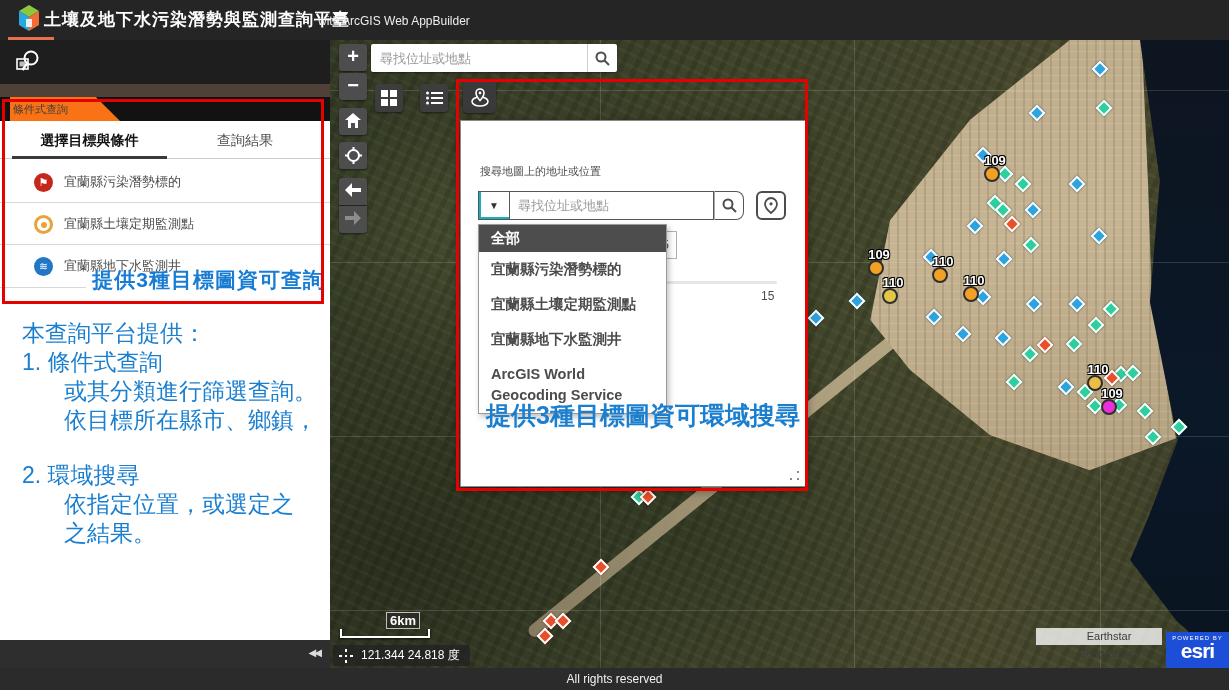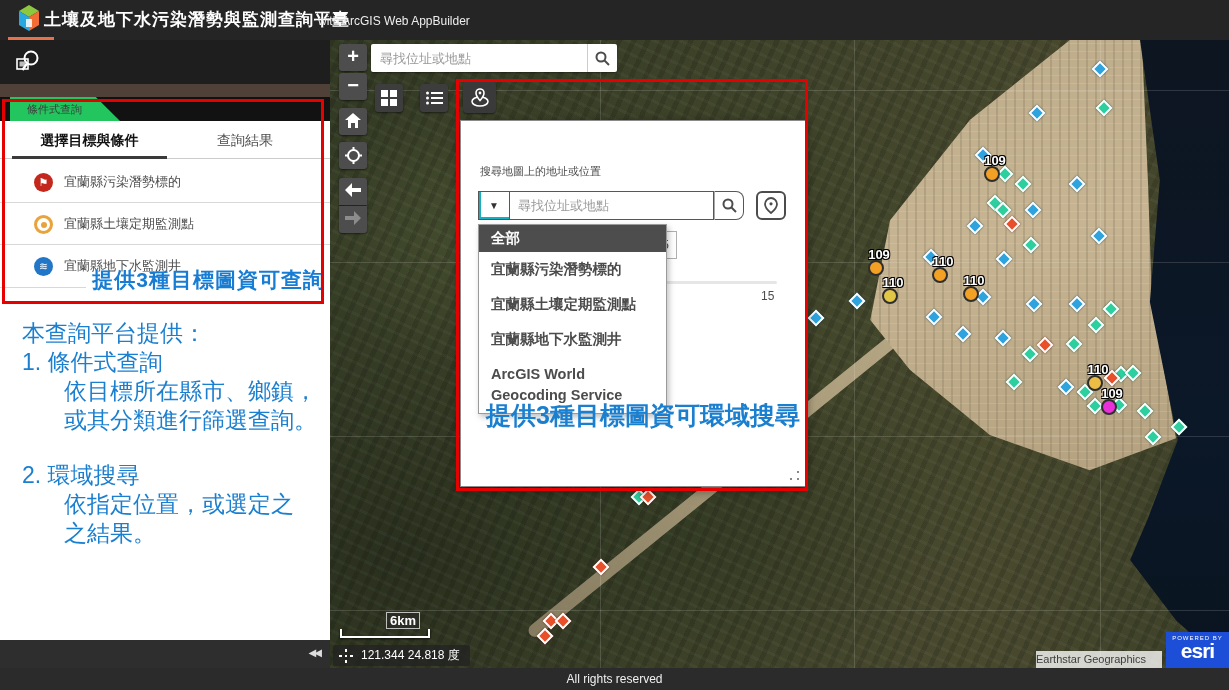--- a/index.html
+++ b/index.html
@@ -55,21 +55,21 @@
   .mcircle { position:absolute; width:16px; height:16px; border:2px solid #2e2e2e; border-radius:50%; z-index:11; cursor:pointer; }
   .mlabel { position:absolute; z-index:12; font-size:13px; font-weight:bold; color:#fff; transform:translateX(-50%);
     text-shadow:-1px -1px 0 #000,1px -1px 0 #000,-1px 1px 0 #000,1px 1px 0 #000; }
 
   
   .left-toolbar { position:absolute; left:0; top:40px; width:330px; height:44px; background:#1e1e1e; z-index:40; }
   .widget-icon { position:absolute; left:15px; top:9px; cursor:pointer; }
   .brown-bar { position:absolute; left:0; top:84px; width:330px; height:13px; background:#4f4138; z-index:40; }
   .left-panel { position:absolute; left:0; top:97px; width:330px; height:543px; background:#fff; z-index:40; }
   .tab-strip { position:absolute; left:0; top:0; width:330px; height:24px; background:#121212; }
-  .folder-tab { position:absolute; left:10px; top:0; width:110px; height:24px; background:#22c55e; clip-path:polygon(0 0,78% 0,100% 100%,0 100%); font-size:11px; color:#3c3c3c; line-height:24px; padding-left:17px; cursor:pointer; }
+  .folder-tab { position:absolute; left:10px; top:0; width:110px; height:24px; background:#f97316; clip-path:polygon(0 0,78% 0,100% 100%,0 100%); font-size:11px; color:#3c3c3c; line-height:24px; padding-left:3px; cursor:pointer; }
   .panel-tabs { position:absolute; left:0; top:28px; width:330px; height:34px; border-bottom:1px solid #ccc; }
   .ptab { position:absolute; top:0; height:34px; line-height:30px; text-align:center; font-size:14px; cursor:pointer; }
   .ptab.active { left:12px; width:155px; font-weight:bold; color:#111; border-bottom:3px solid #3a3a3a; }
   .ptab.inactive { left:180px; width:130px; color:#4c4c4c; }
   .target-row { position:absolute; left:0; width:330px; height:42px; border-bottom:1px solid #d8d8d8; cursor:pointer; }
   .target-row .ticon { position:absolute; left:34px; top:12px; width:19px; height:19px; border-radius:50%; color:#fff; font-size:11px; text-align:center; line-height:19px; }
   .target-row .tlabel { position:absolute; left:64px; top:0; line-height:42px; font-size:13px; color:#4c4c4c; }
   .row3 { border-bottom:none; }
   .partial-div { position:absolute; left:0; top:190px; width:86px; height:1px; background:#d8d8d8; }
   .ring-icon { width:19px; height:19px; border-radius:50%; border:3px solid #e8a33d; position:absolute; left:34px; top:12px; }
@@ -107,21 +107,21 @@
                radial-gradient(circle 1.2px at 9px 9px,#888 1.2px,transparent 1.5px),
                radial-gradient(circle 1.2px at 2px 9px,#888 1.2px,transparent 1.5px); }
   .red-box2 { position:absolute; left:456px; top:79px; width:352px; height:412px; border:3px solid #e60000; z-index:60; pointer-events:none; }
 
   
   .scale-label { position:absolute; left:386px; top:612px; font-size:13px; font-weight:bold; color:#fff; z-index:20;
     background:rgba(40,40,40,.55); padding:0 3px; border:1px solid rgba(255,255,255,.7); }
   .scale-bracket { position:absolute; left:340px; top:629px; width:90px; height:9px; border-left:2px solid #fff; border-right:2px solid #fff; border-bottom:2px solid #fff; z-index:20; filter:drop-shadow(0 1px 1px rgba(0,0,0,.8)); }
   .coord-box { position:absolute; left:333px; top:645px; height:21px; background:rgba(35,35,35,.78); border-radius:2px; z-index:20; display:flex; align-items:center; padding:0 10px 0 6px; }
   .coord-box .ctext { color:#fff; font-size:12px; margin-left:8px; }
-  .attribution { position:absolute; left:1036px; top:651px; width:126px; height:17px; background:rgba(255,255,255,.78); color:#3c3c3c; font-size:11px; line-height:17px; z-index:20; }
+  .attribution { position:absolute; left:1036px; top:628px; width:126px; height:17px; background:rgba(255,255,255,.78); color:#3c3c3c; font-size:11px; text-align:center; line-height:17px; z-index:20;padding-left:20px; }
   .esri-box { position:absolute; left:1166px; top:632px; width:63px; height:36px; background:#1d4ed8; z-index:21; text-align:center; }
   .esri-pb { color:#fff; font-size:6px; letter-spacing:1px; margin-top:3px; }
   .esri-brand { color:#fff; font-size:21px; font-weight:bold; line-height:20px; letter-spacing:-1px; }
   .footer { position:absolute; left:0; top:668px; width:1229px; height:22px; background:#2b2b2b; color:#f0f0f0; font-size:12px; text-align:center; line-height:22px; z-index:70; }
 </style>
 </head>
 <body>
 
 <div id="app">
 
@@ -324,22 +324,22 @@
     </div>
     <div class="target-row row3" style="top:148px">
       <div class="ticon" style="background:#2176c7">≋</div>
       <div class="tlabel">宜蘭縣地下水監測井</div>
     </div>
     <div class="partial-div"></div>
     <div class="anno1">提供3種目標圖資可查詢</div>
     <div class="desc" id="desc-lines">
         <div class="desc-line">本查詢平台提供：</div>
         <div class="desc-line">1.  條件式查詢</div>
+        <div class="desc-line ind">或其分類進行篩選查詢。</div>
         <div class="desc-line ind">依目標所在縣市、鄉鎮，</div>
-        <div class="desc-line ind">或其分類進行篩選查詢。</div>
         <div class="desc-line blank"></div>
         <div class="desc-line">2.  環域搜尋</div>
         <div class="desc-line ind">依指定位置，或選定之</div>
         <div class="desc-line ind">之結果。</div>
       </div>
   </div>
   <div class="red-box1"></div>
 
   <div class="collapse-bar">
     <div class="collapse-btn">◀◀</div>

